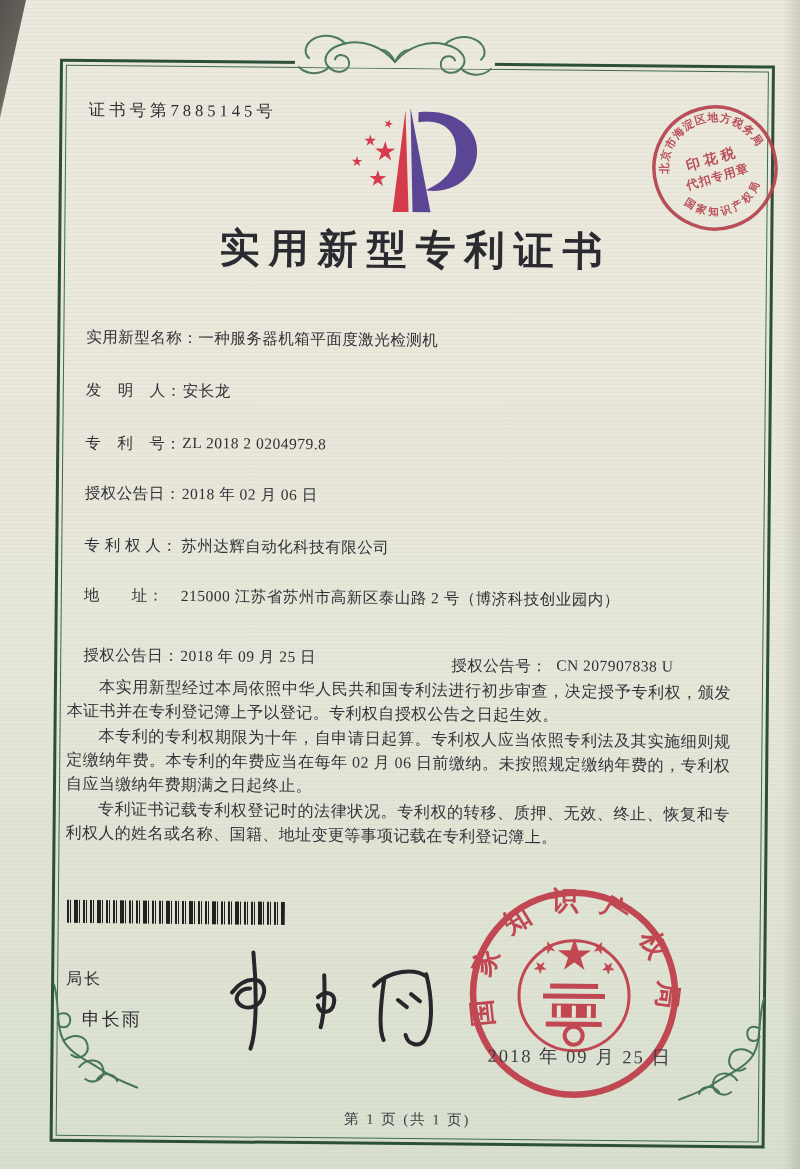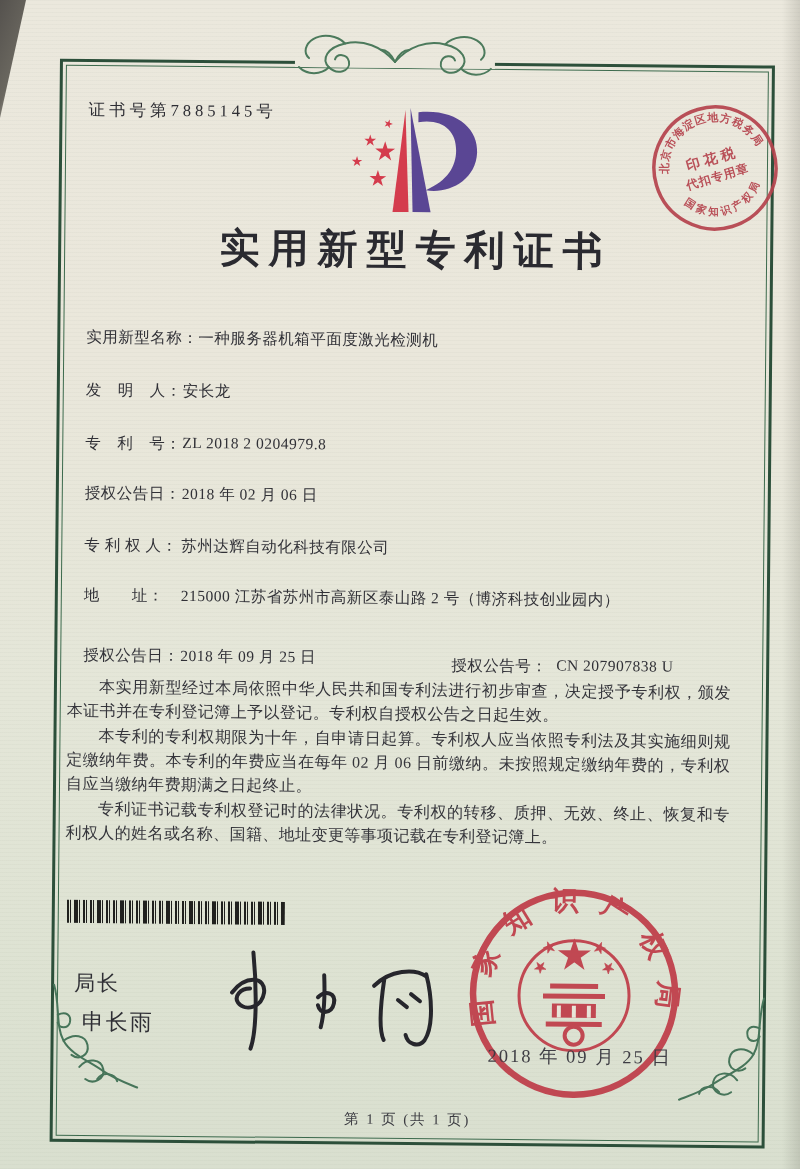--- a/index.html
+++ b/index.html
@@ -55,22 +55,22 @@
   .barcode{
     position:absolute;left:70px;top:903px;width:218px;height:23px;
     background:repeating-linear-gradient(90deg,
       #20201e 0 2px,rgba(0,0,0,0) 2px 3px,
       #20201e 3px 4px,rgba(0,0,0,0) 4px 7px,
       #20201e 7px 11px,rgba(0,0,0,0) 11px 12px,
       #20201e 12px 13px,rgba(0,0,0,0) 13px 16px,
       #20201e 16px 18px,rgba(0,0,0,0) 18px 19px,
       #20201e 19px 20px,rgba(0,0,0,0) 20px 23px);
   }
-  .officer-title{position:absolute;left:78px;top:972px;font-size:21px;letter-spacing:2px;color:#2f2f35;font-family:Liberation Mono, monospace;}
-  .officer-name{position:absolute;left:86px;top:1010px;font-size:22px;letter-spacing:2px;color:#2f2f35;}
+  .officer-title{position:absolute;left:70px;top:972px;font-size:16px;letter-spacing:2px;color:#2f2f35;font-family:Liberation Mono, monospace;}
+  .officer-name{position:absolute;left:86px;top:1010px;font-size:18px;letter-spacing:2px;color:#2f2f35;}
   .signature{position:absolute;left:210px;top:942px;width:250px;height:112px;}
   .big-seal{position:absolute;left:468px;top:882px;width:220px;height:220px;opacity:0.93;}
   .seal-date{
     position:absolute;left:492px;top:1042px;
     font-size:18.5px;letter-spacing:2px;color:#3e3d44;transform:rotate(-2dedeg);
   }
   .footer{
     position:absolute;left:55px;right:30px;top:1110px;text-align:center;
     font-size:14.5px;letter-spacing:2px;color:#3a3a40;
   }

